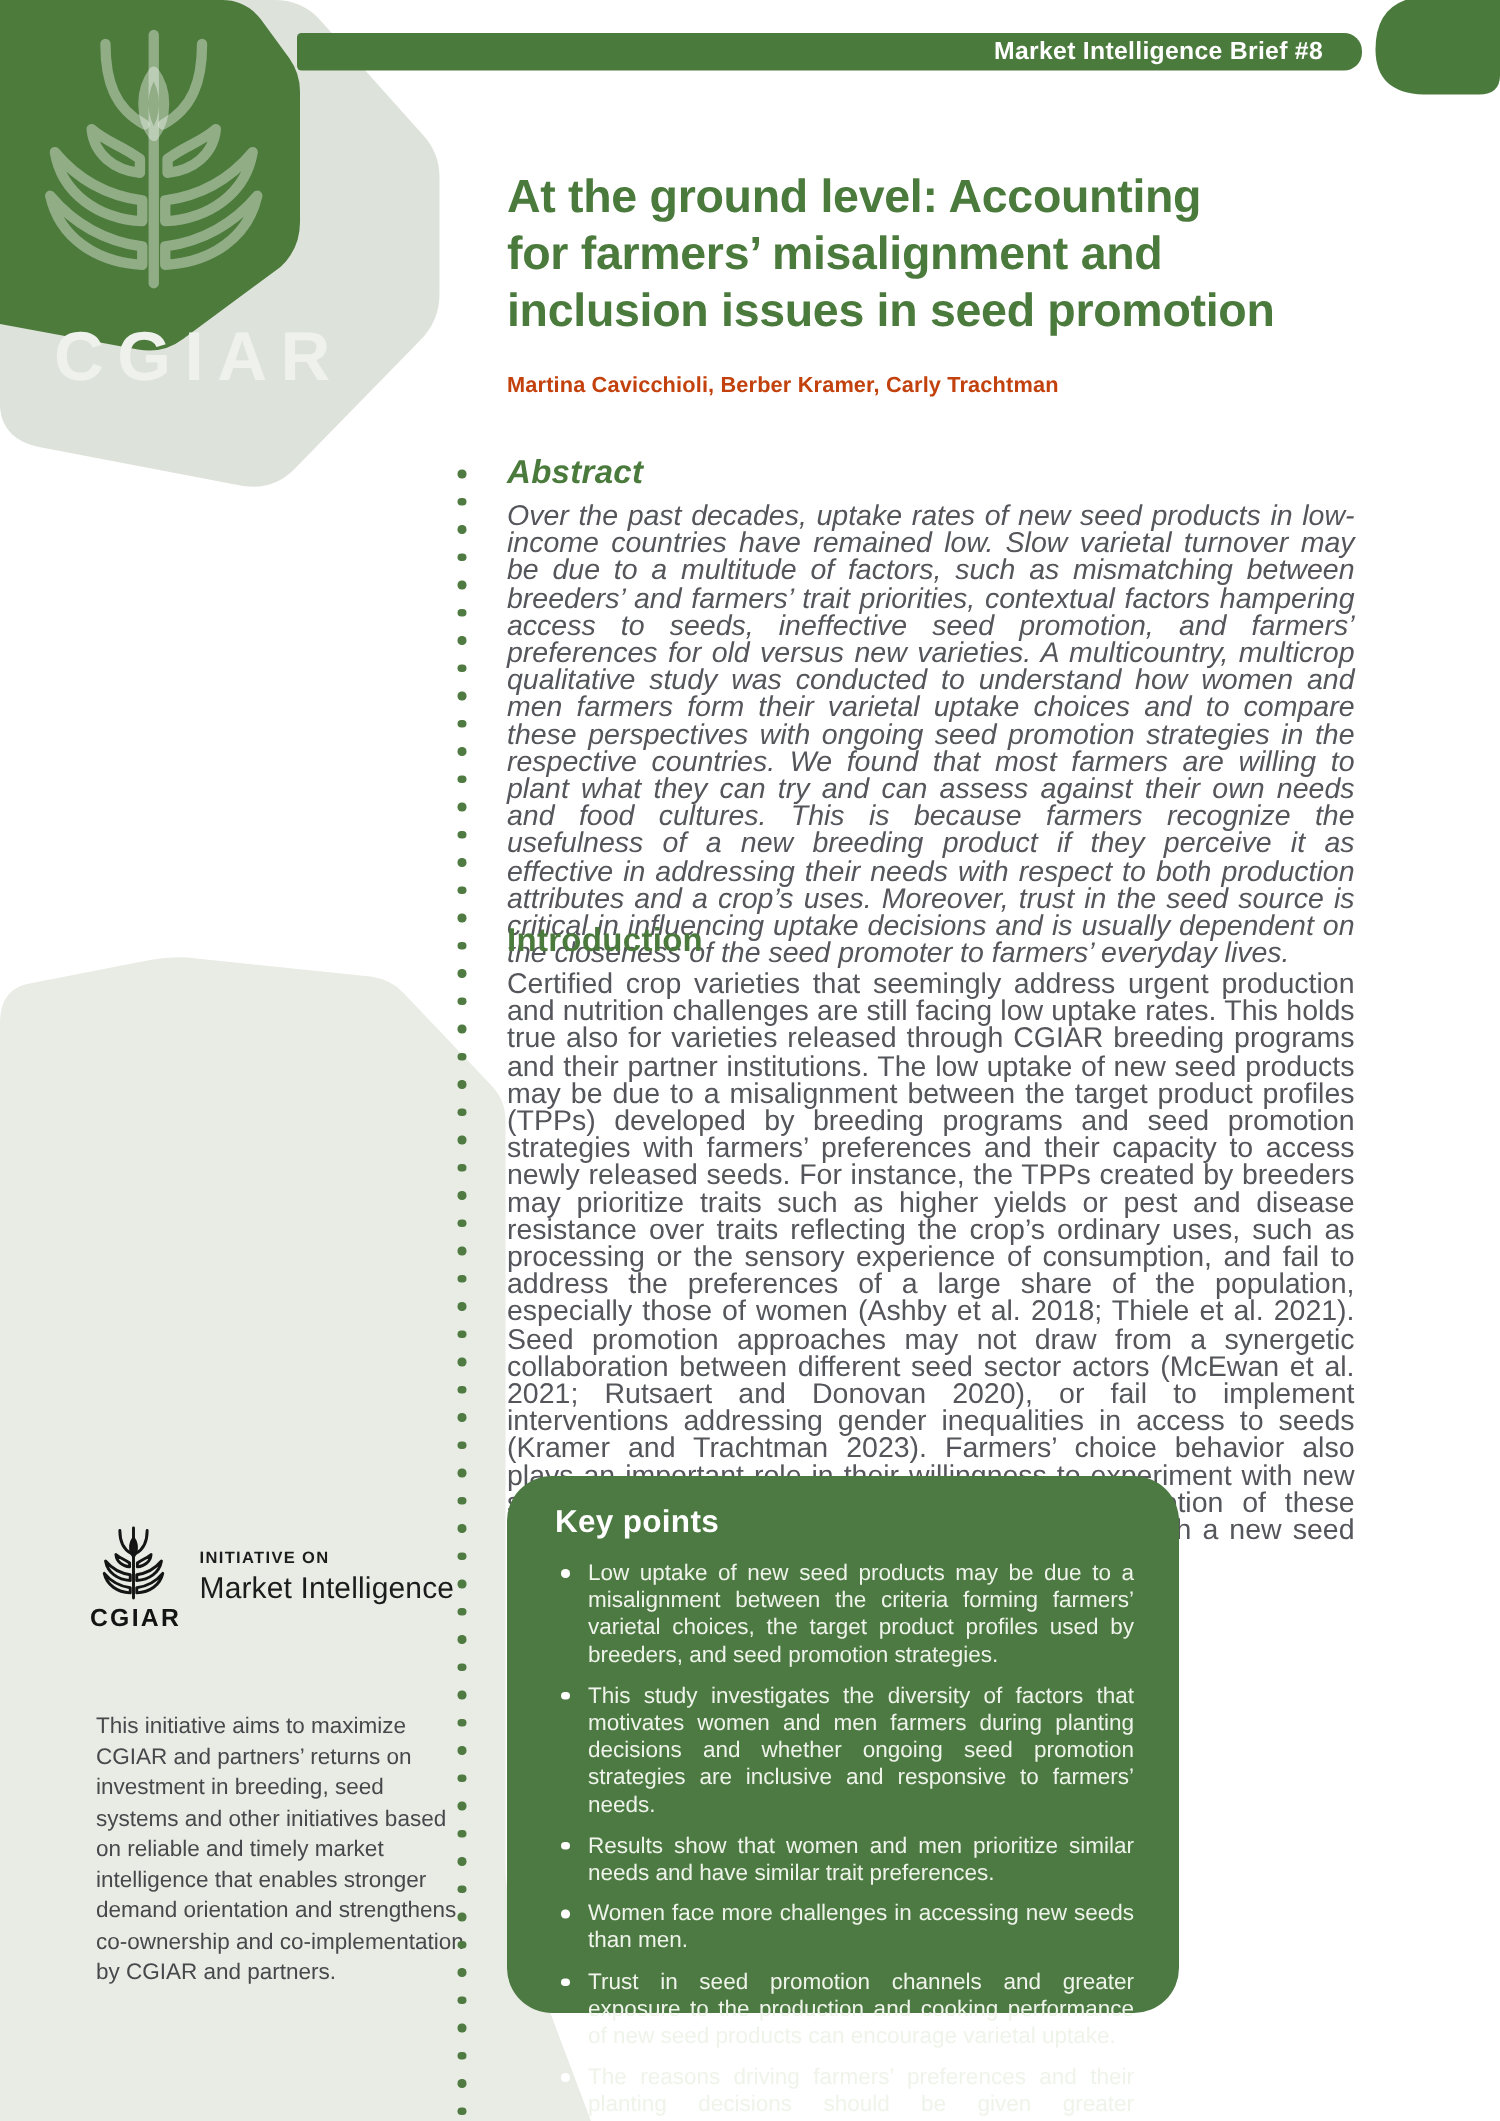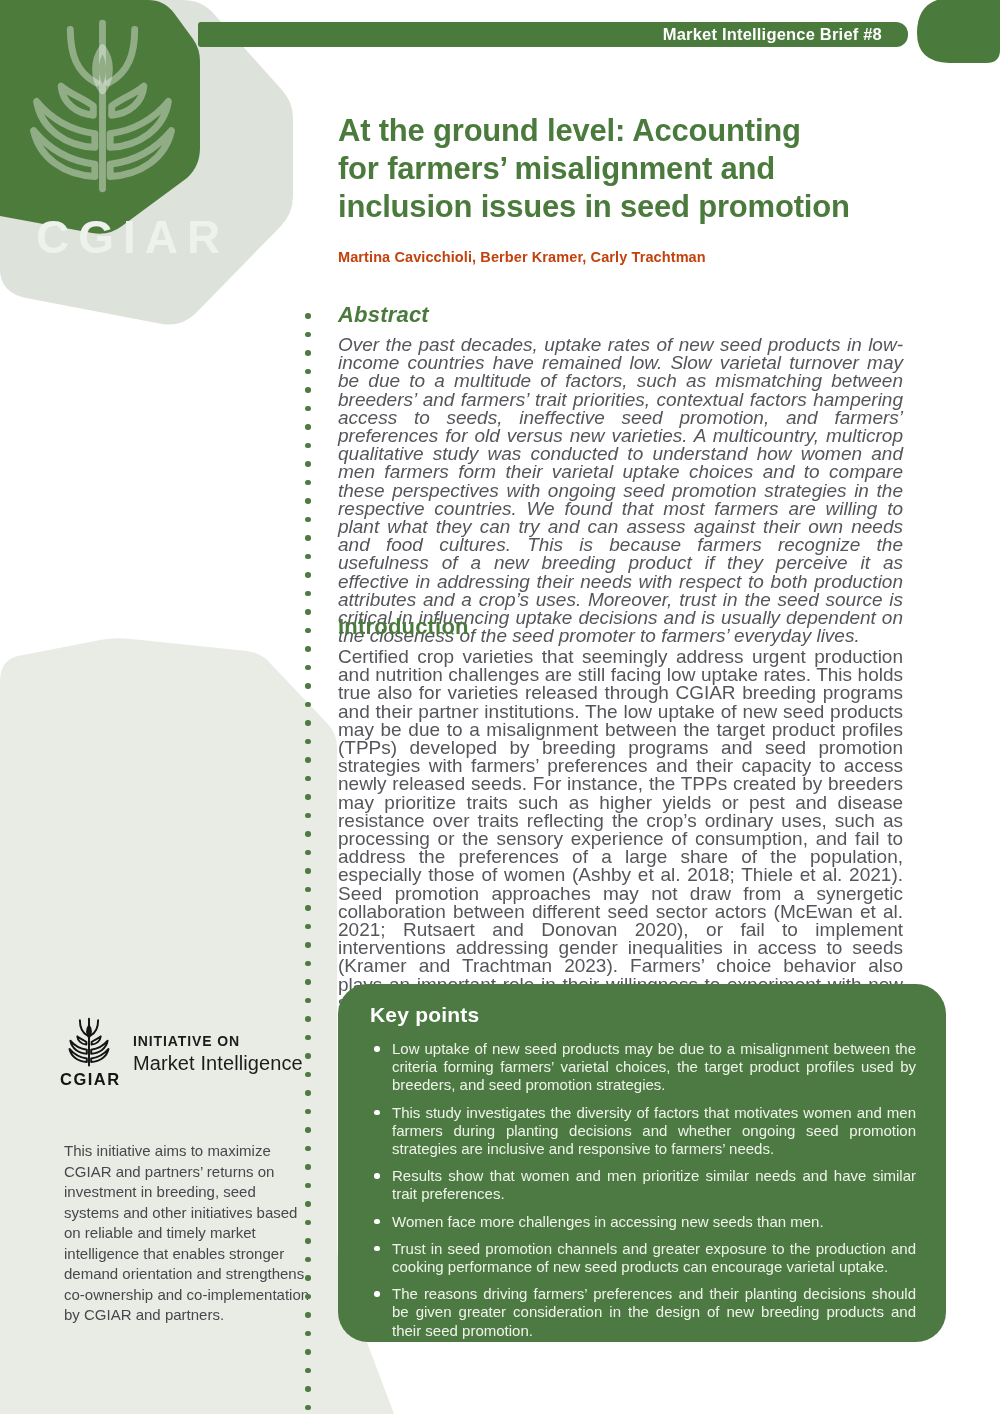--- a/index.html
+++ b/index.html
@@ -41,40 +41,40 @@
   .title{top:112px;color:var(--green);font-size:31px;font-weight:bold;line-height:38px;letter-spacing:-.2px;}
   .authors{top:249px;color:#c2410c;font-size:14.5px;font-weight:bold;letter-spacing:.1px;}
 
   .section h2{margin:0 0 8px 0;font-size:22px;color:var(--green);letter-spacing:.2px;}
   .section p{margin:0;font-size:19px;line-height:18.2px;text-align:justify;color:var(--body-text);}
   .abstract{top:302px;font-style:italic;}
   .introduction{top:614px;}
 
   
   .keypoints{
-    position:absolute;left:338px;top:984px;width:608px;height:358px;z-index:3;
+    position:absolute;left:338px;top:984px;width:448px;height:358px;z-index:3;
     background:var(--box-green);border-radius:30px;padding:19px 30px 20px 32px;color:#fff;
   }
   .keypoints h2{margin:0 0 13px 0;font-size:21px;color:#fff;letter-spacing:.2px;}
   .keypoints ul{margin:0;padding:0;list-style:none;}
   .keypoints li{
     position:relative;padding-left:22px;margin-bottom:9px;
     font-size:15px;line-height:18.2px;text-align:justify;color:#eff4ea;
   }
   .keypoints li::before{
     content:"";position:absolute;left:4px;top:6px;width:5.5px;height:5.5px;border-radius:50%;background:#ffffff;
   }
 
   
   .sidebar-logo{position:absolute;left:60px;top:1016px;display:flex;z-index:3;align-items:flex-start;}
   .logo-mark{width:58px;text-align:center;color:#141414;}
   .logo-mark svg{width:50px;height:52px;display:block;margin:0 auto;}
   .logo-mark .wordmark{font-size:16.5px;font-weight:bold;letter-spacing:1.5px;color:#141414;margin-top:2px;}
   .initiative{margin-left:15px;padding-top:17px;color:#1c1c1c;}
-  .initiative .pre{font-size:14px;font-weight:bold;letter-spacing:.9px;}
+  .initiative .pre{font-size:11px;font-weight:bold;letter-spacing:.9px;}
   .initiative .name{font-size:20px;margin-top:3px;letter-spacing:.1px;}
   .sidebar-desc{
     position:absolute;left:64px;top:1126px;width:246px;z-index:3;
     font-size:15px;line-height:20.5px;color:#47484b;
   }
 </style>
 </head>
 <body>
 
 <svg class="bg-svg" width="1000" height="1414" viewBox="0 0 1000 1414" aria-hidden="true">

